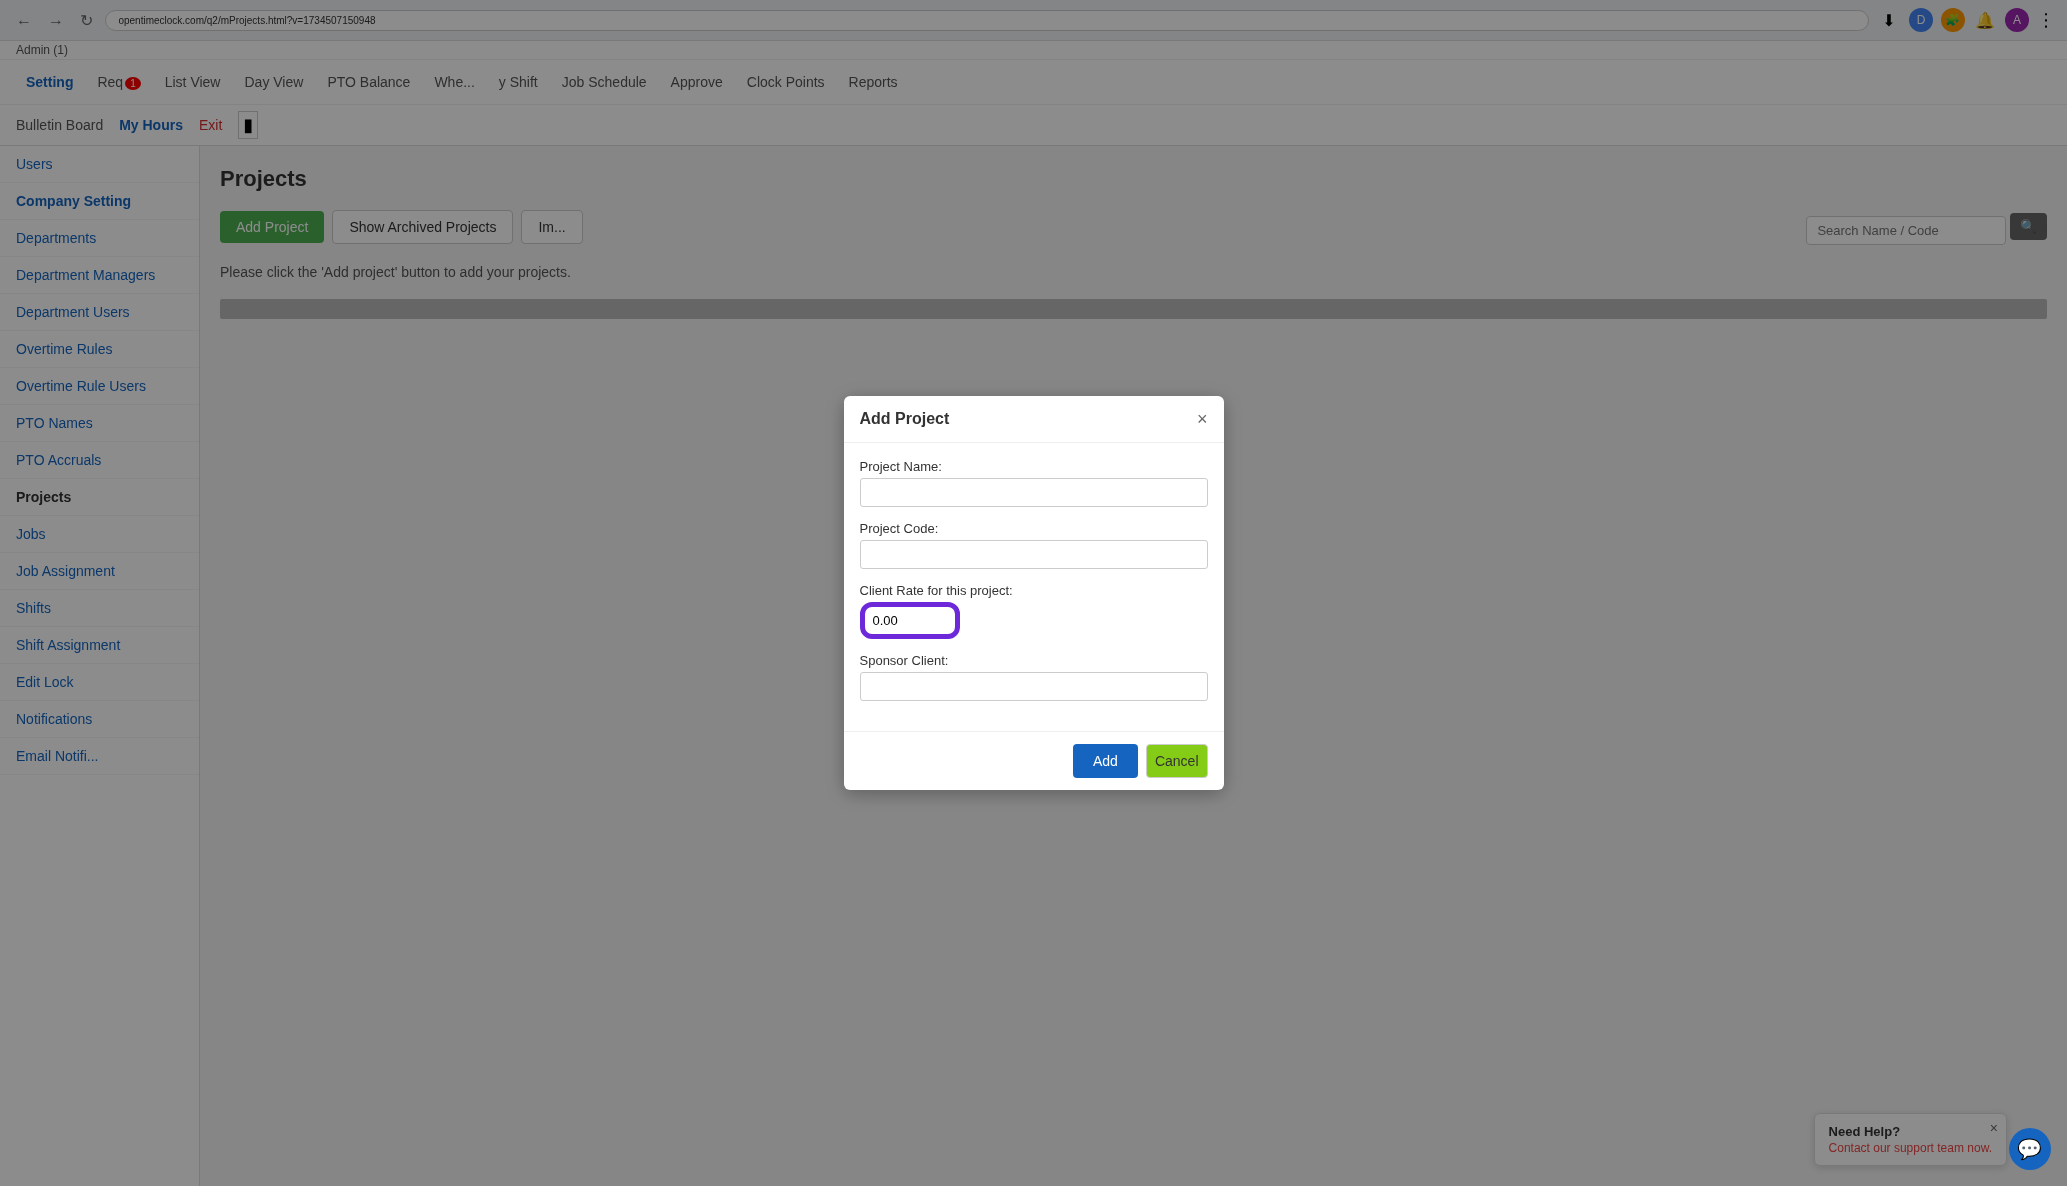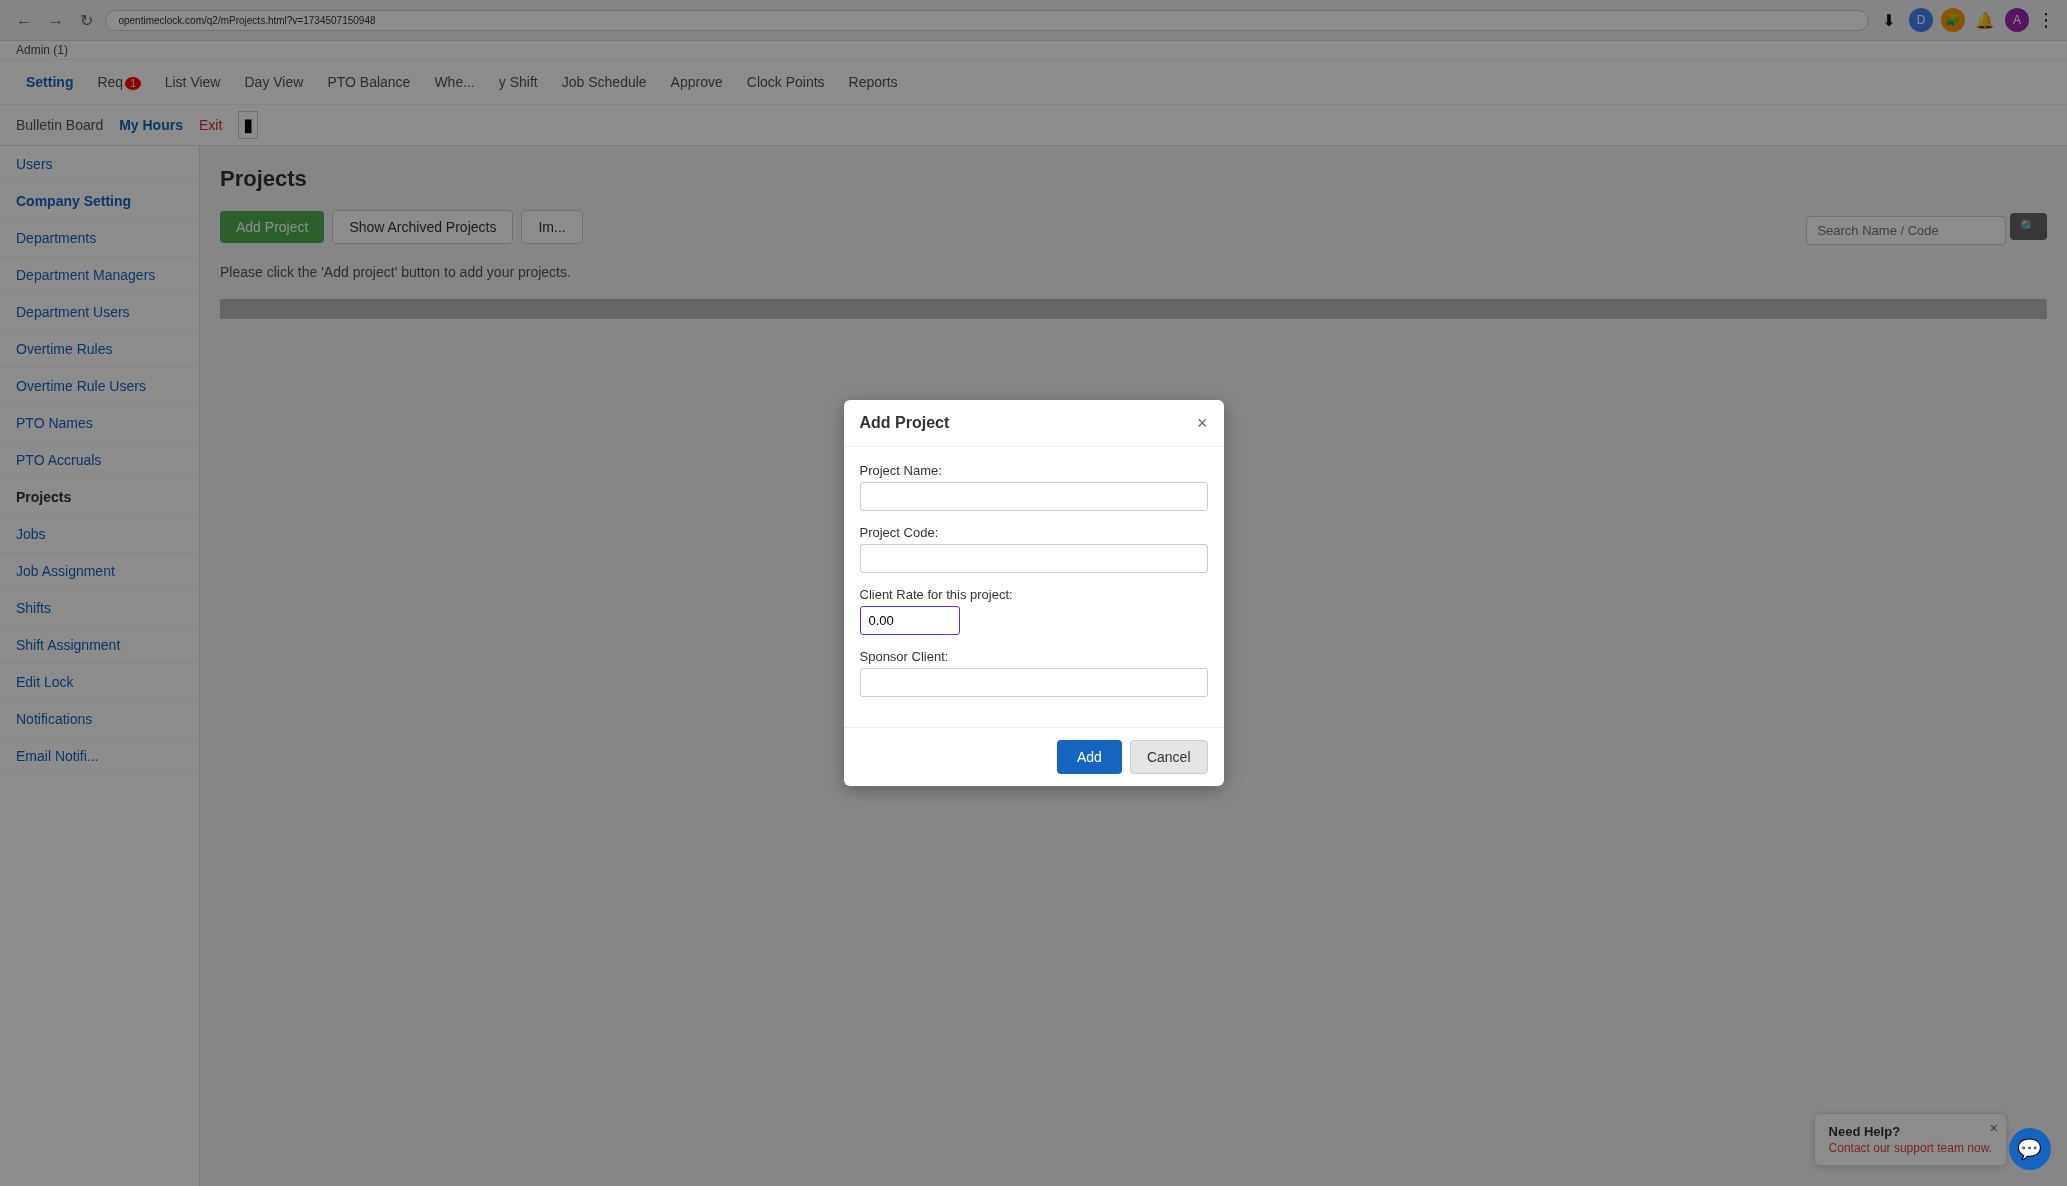--- a/index.html
+++ b/index.html
@@ -234,22 +234,22 @@
     }
     .form-input {
       width: 100%;
       border: 1px solid #ccc;
       border-radius: 3px;
       padding: 6px 8px;
       font-size: 13px;
     }
     .form-input-sm {
       width: 100px;
-      border: 1px solid #6d28d9;
-      border-radius: 3px;
+      border: 5px solid #6d28d9;
+      border-radius: 12px;
       padding: 6px 8px;
       font-size: 13px;
     }
     .form-textarea {
       width: 100%;
       border: 1px solid #ccc;
       border-radius: 3px;
       padding: 6px 8px;
       font-size: 13px;
       height: 80px;
@@ -265,24 +265,24 @@
     .btn-blue {
       background: #1565c0;
       color: white;
       border: none;
       padding: 8px 20px;
       border-radius: 4px;
       cursor: pointer;
       font-size: 14px;
     }
     .btn-cancel {
-      background: #e5e5e5;
-      color: #333;
-      border: 1px solid #ccc;
-      padding: 8px 16px;
+      background: #84cc16;
+      color: #333;
+      border: 1px solid #ccc;
+      padding: 8px 8px;
       border-radius: 4px;
       cursor: pointer;
       font-size: 14px;
     }
 
     
     .help-widget {
       position: fixed;
       bottom: 20px;
       right: 60px;

